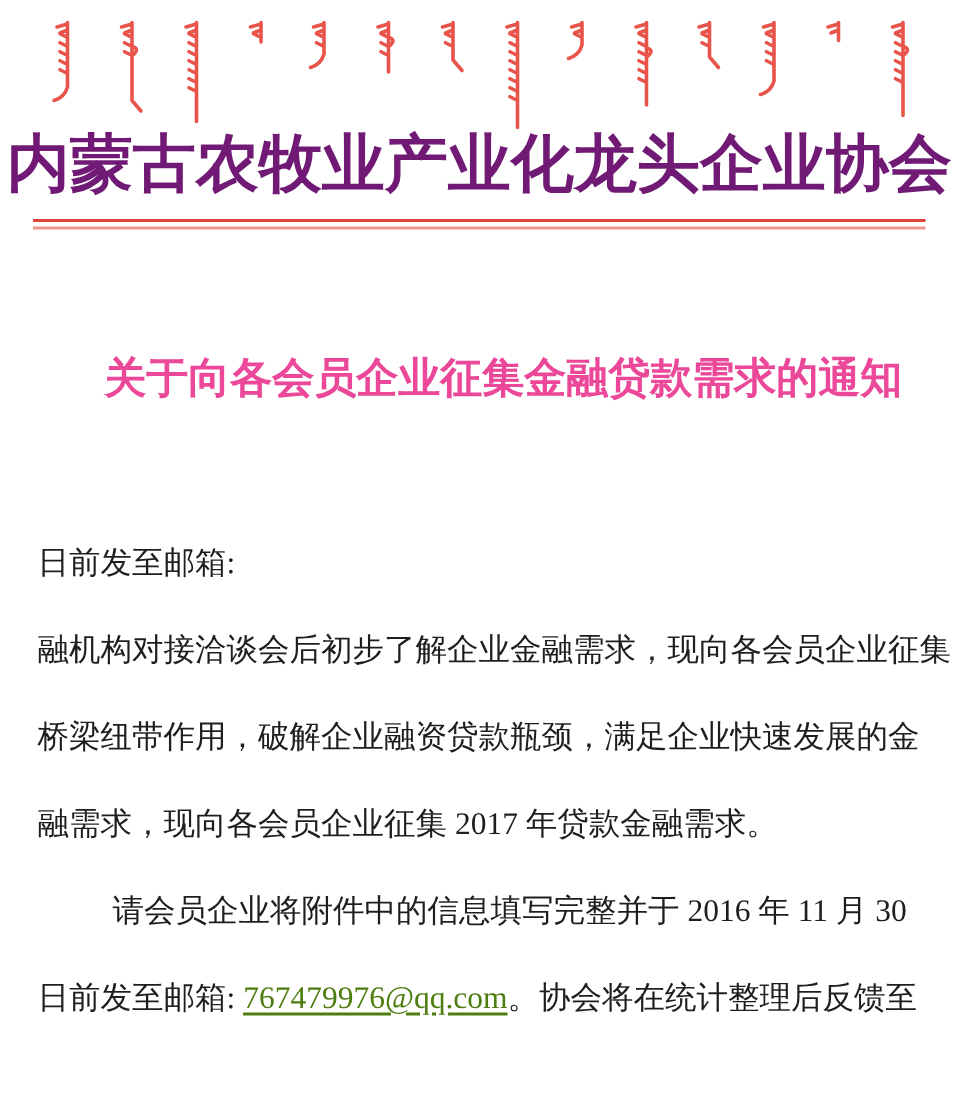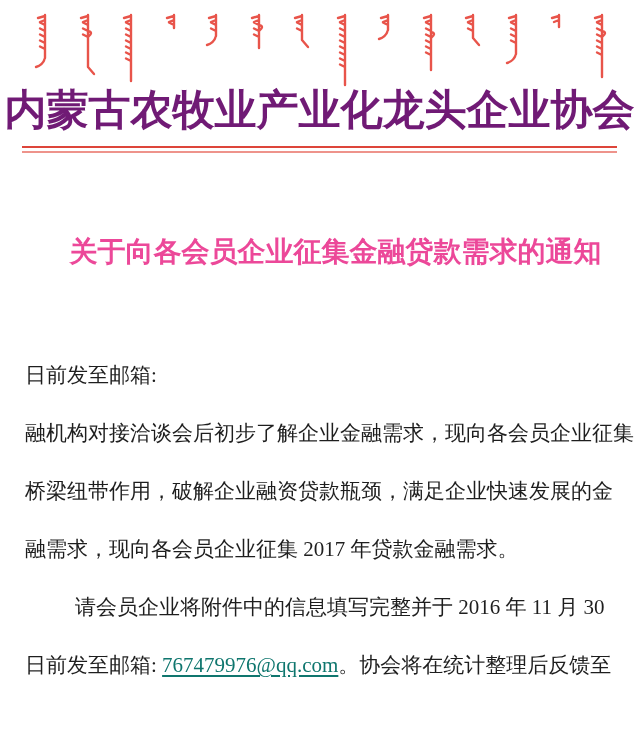--- a/index.html
+++ b/index.html
@@ -68,21 +68,21 @@
     top: 346px;
     left: 25px;
     right: 8px;
     font-size: 21px;
     line-height: 58px;
     color: #1e1e1e;
   }
   .body-line { white-space: nowrap; }
   .indent { padding-left: 50px; }
   .email-link {
-    color: #0f766e;
+    color: #4d7c0f;
     text-decoration: underline;
     text-underline-offset: 3px;
     cursor: pointer;
   }
 </style>
 </head>
 <body>
 
 <div class="doc">
 

